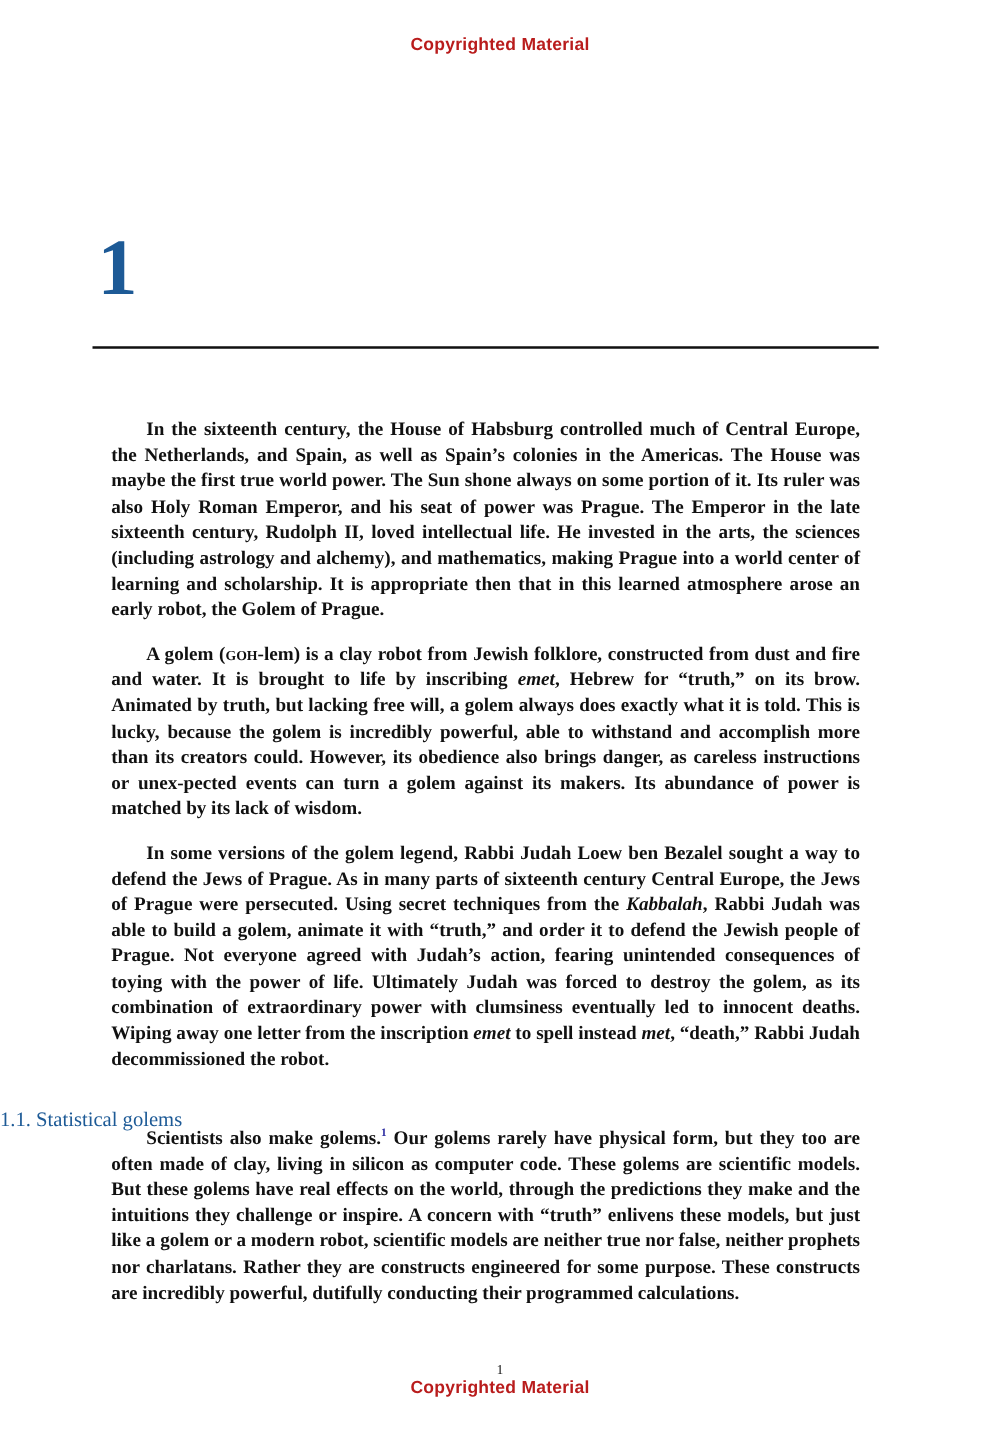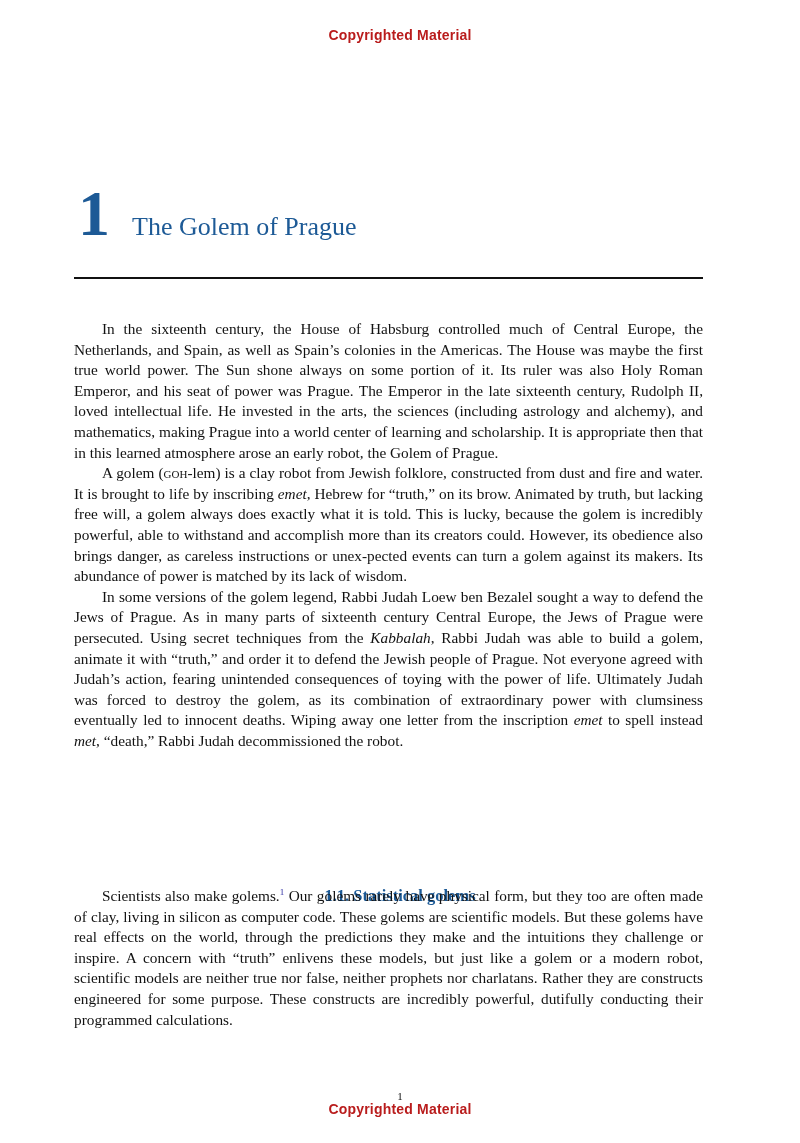--- a/index.html
+++ b/index.html
@@ -19,42 +19,41 @@
   .chapter-num { font-size: 64px; font-weight: bold; line-height: 1; }
   .chapter-title { font-size: 26px; font-weight: normal; margin-left: 22px; }
   .rule {
     position: absolute; left: 74px; top: 277px; width: 629px; height: 2px; background: #111;
   }
   .body-text {
     position: absolute; left: 74px; width: 629px;
     font-family: "Liberation Serif", serif; font-size: 15.3px; line-height: 20.6px;
     color: #111; text-align: justify; hyphens: manual;
   }
-  .body-text p { margin: 0; text-indent: 28px; }
+  .body-text p { margin: 15px; text-indent: 28px; font-weight: bold; }
   .main-text { top: 319px; }
   .sc { font-variant: small-caps; }
   .section-head {
-    position: absolute; left: 0; width: 800px; top: 886px; text-align: center;
-    font-family: "Liberation Serif", serif; font-size: 16.5px; font-weight: bold; color: #1d5a96;
+    position: absolute; left: 0; width: 800px; top: 886px; 
+    font-family: "Liberation Serif", serif; font-size: 16.5px; font-weight: normal; color: #1d5a96;
   }
   .section-text { top: 886px; }
   .fn { font-size: 9px; vertical-align: super; line-height: 0; color: #2a2aa0; }
   .page-num {
     position: absolute; left: 0; width: 800px; top: 1090px; text-align: center;
     font-family: "Liberation Serif", serif; font-size: 11px; color: #111;
   }
 </style>
 </head>
 <body>
 
 <div class="watermark wm-top">Copyrighted Material</div>
 
 <div class="chapter-head">
   <span class="chapter-num">1</span>
-  <span class="chapter-title">The Golem of Prague</span>
 </div>
 
 <div class="rule"></div>
 
 <div class="body-text main-text">
   <p>
     <span>In the sixteenth century, the House of Habsburg controlled much of Central Europe, the Netherlands, and Spain, as well as Spain’s colonies in the Americas. The House was maybe the first true world power. The Sun shone always on some portion of it. Its ruler was also Holy Roman Emperor, and his seat of power was Prague. The Emperor in the late sixteenth century, Rudolph II, loved intellectual life. He invested in the arts, the sciences (including astrology and alchemy), and mathematics, making Prague into a world center of learning and scholarship. It is appropriate then that in this learned atmosphere arose an early robot, the Golem of Prague.</span>
   </p>
   <p>
     <span>A golem (</span><span class="sc">goh</span><span>-lem) is a clay robot from Jewish folklore, constructed from dust and fire and water. It is brought to life by inscribing </span><em>emet</em><span>, Hebrew for “truth,” on its brow. Animated by truth, but lacking free will, a golem always does exactly what it is told. This is lucky, because the golem is incredibly powerful, able to withstand and accomplish more than its creators could. However, its obedience also brings danger, as careless instructions or unex-pected events can turn a golem against its makers. Its abundance of power is matched by its lack of wisdom.</span>

